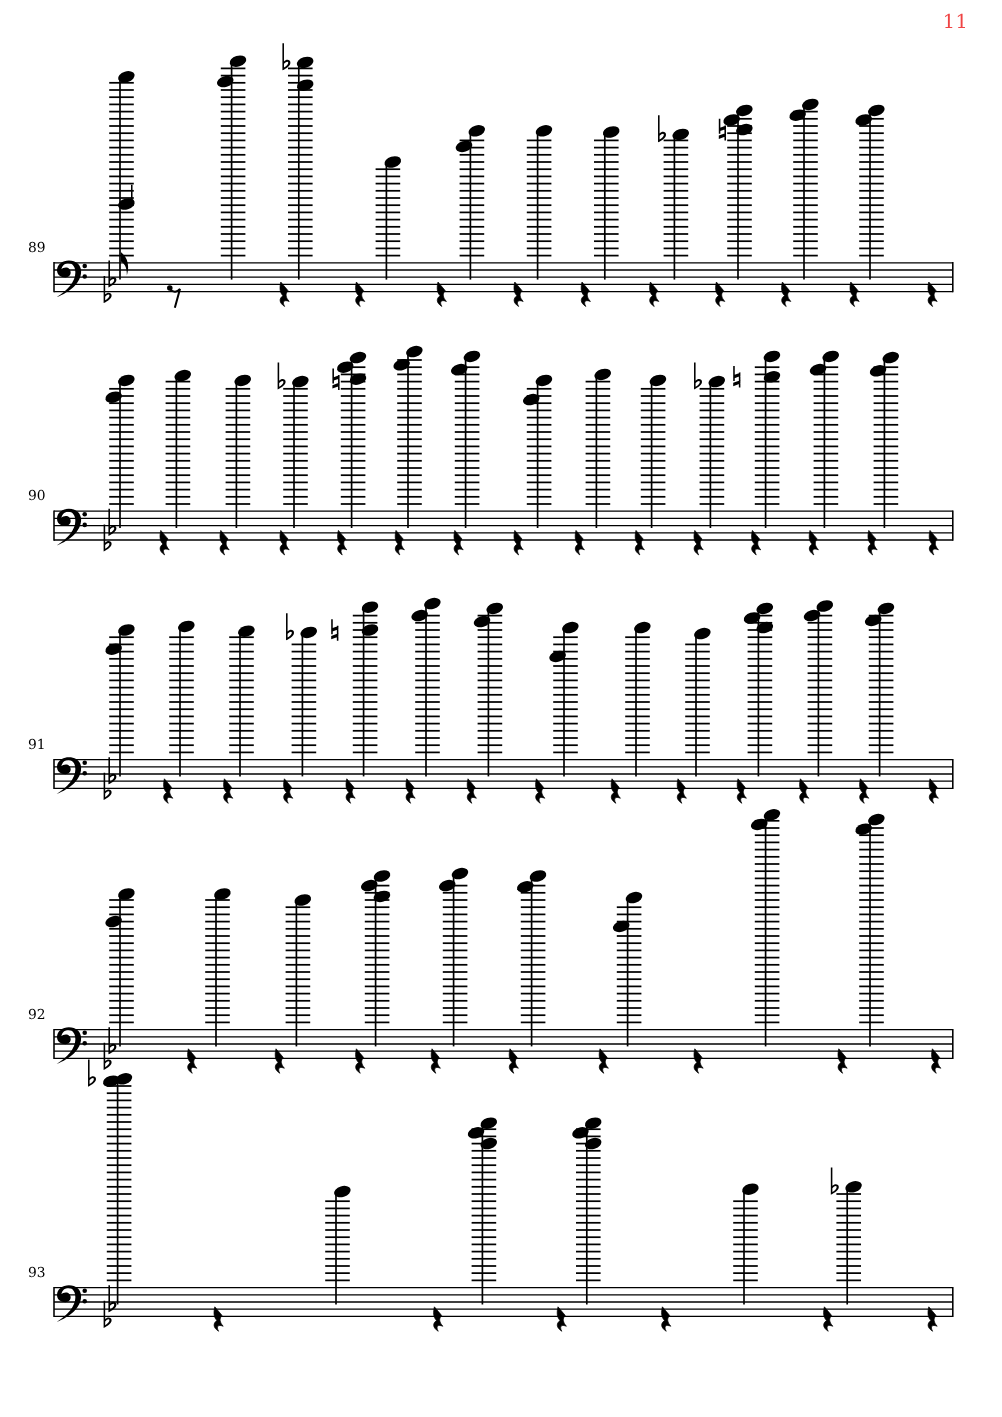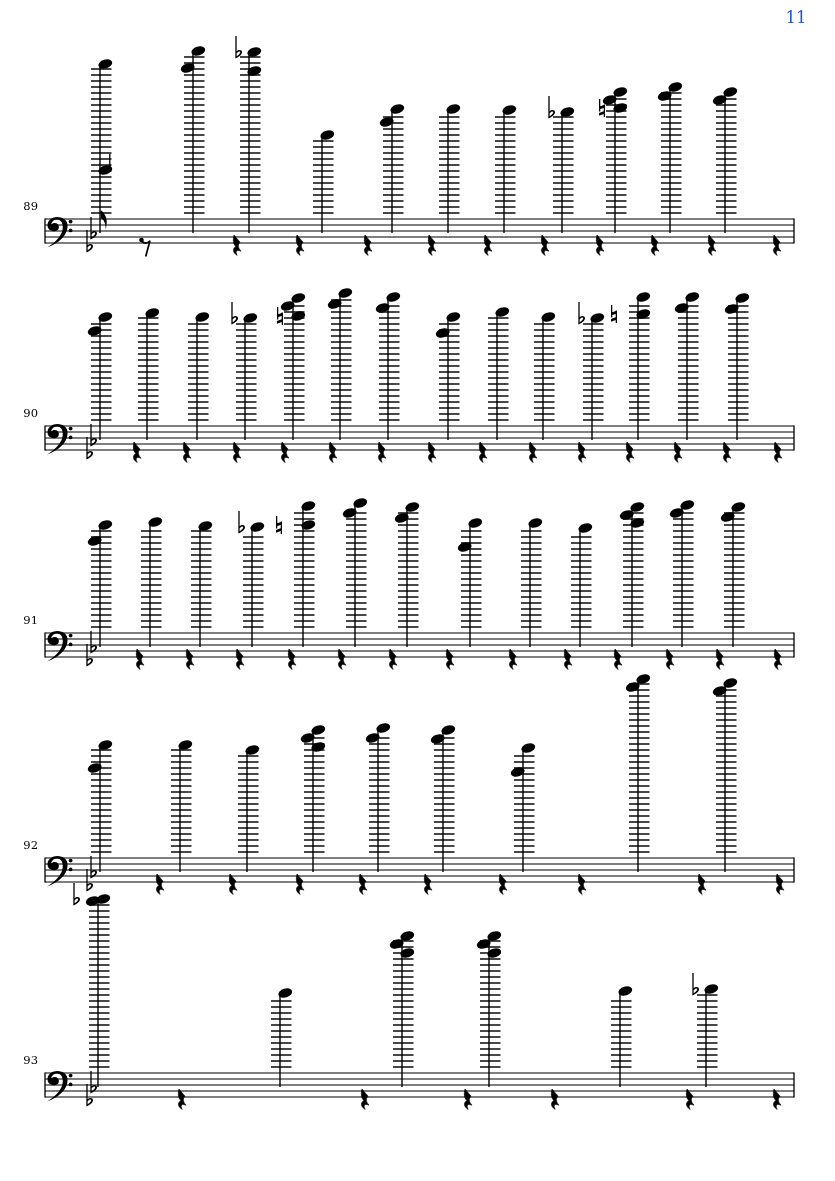--- a/index.html
+++ b/index.html
@@ -8,21 +8,21 @@
     width:835px;height:1181px;
     margin:0 auto;
     background:#ffffff;
     overflow:hidden;
     font-family:"DejaVu Serif", serif;
   }
   .page-number{
     position:absolute;
     top:8px;right:28px;
     font-size:16px;
-    color:#1d4ed8;
+    color:#ef4444;
     letter-spacing:0.5px;
     text-align:center;
   }
   svg{position:absolute;top:0;left:0;}
 </style>
 </head>
 <body>
 
 <div class="page">
   <div class="page-number">11</div>

